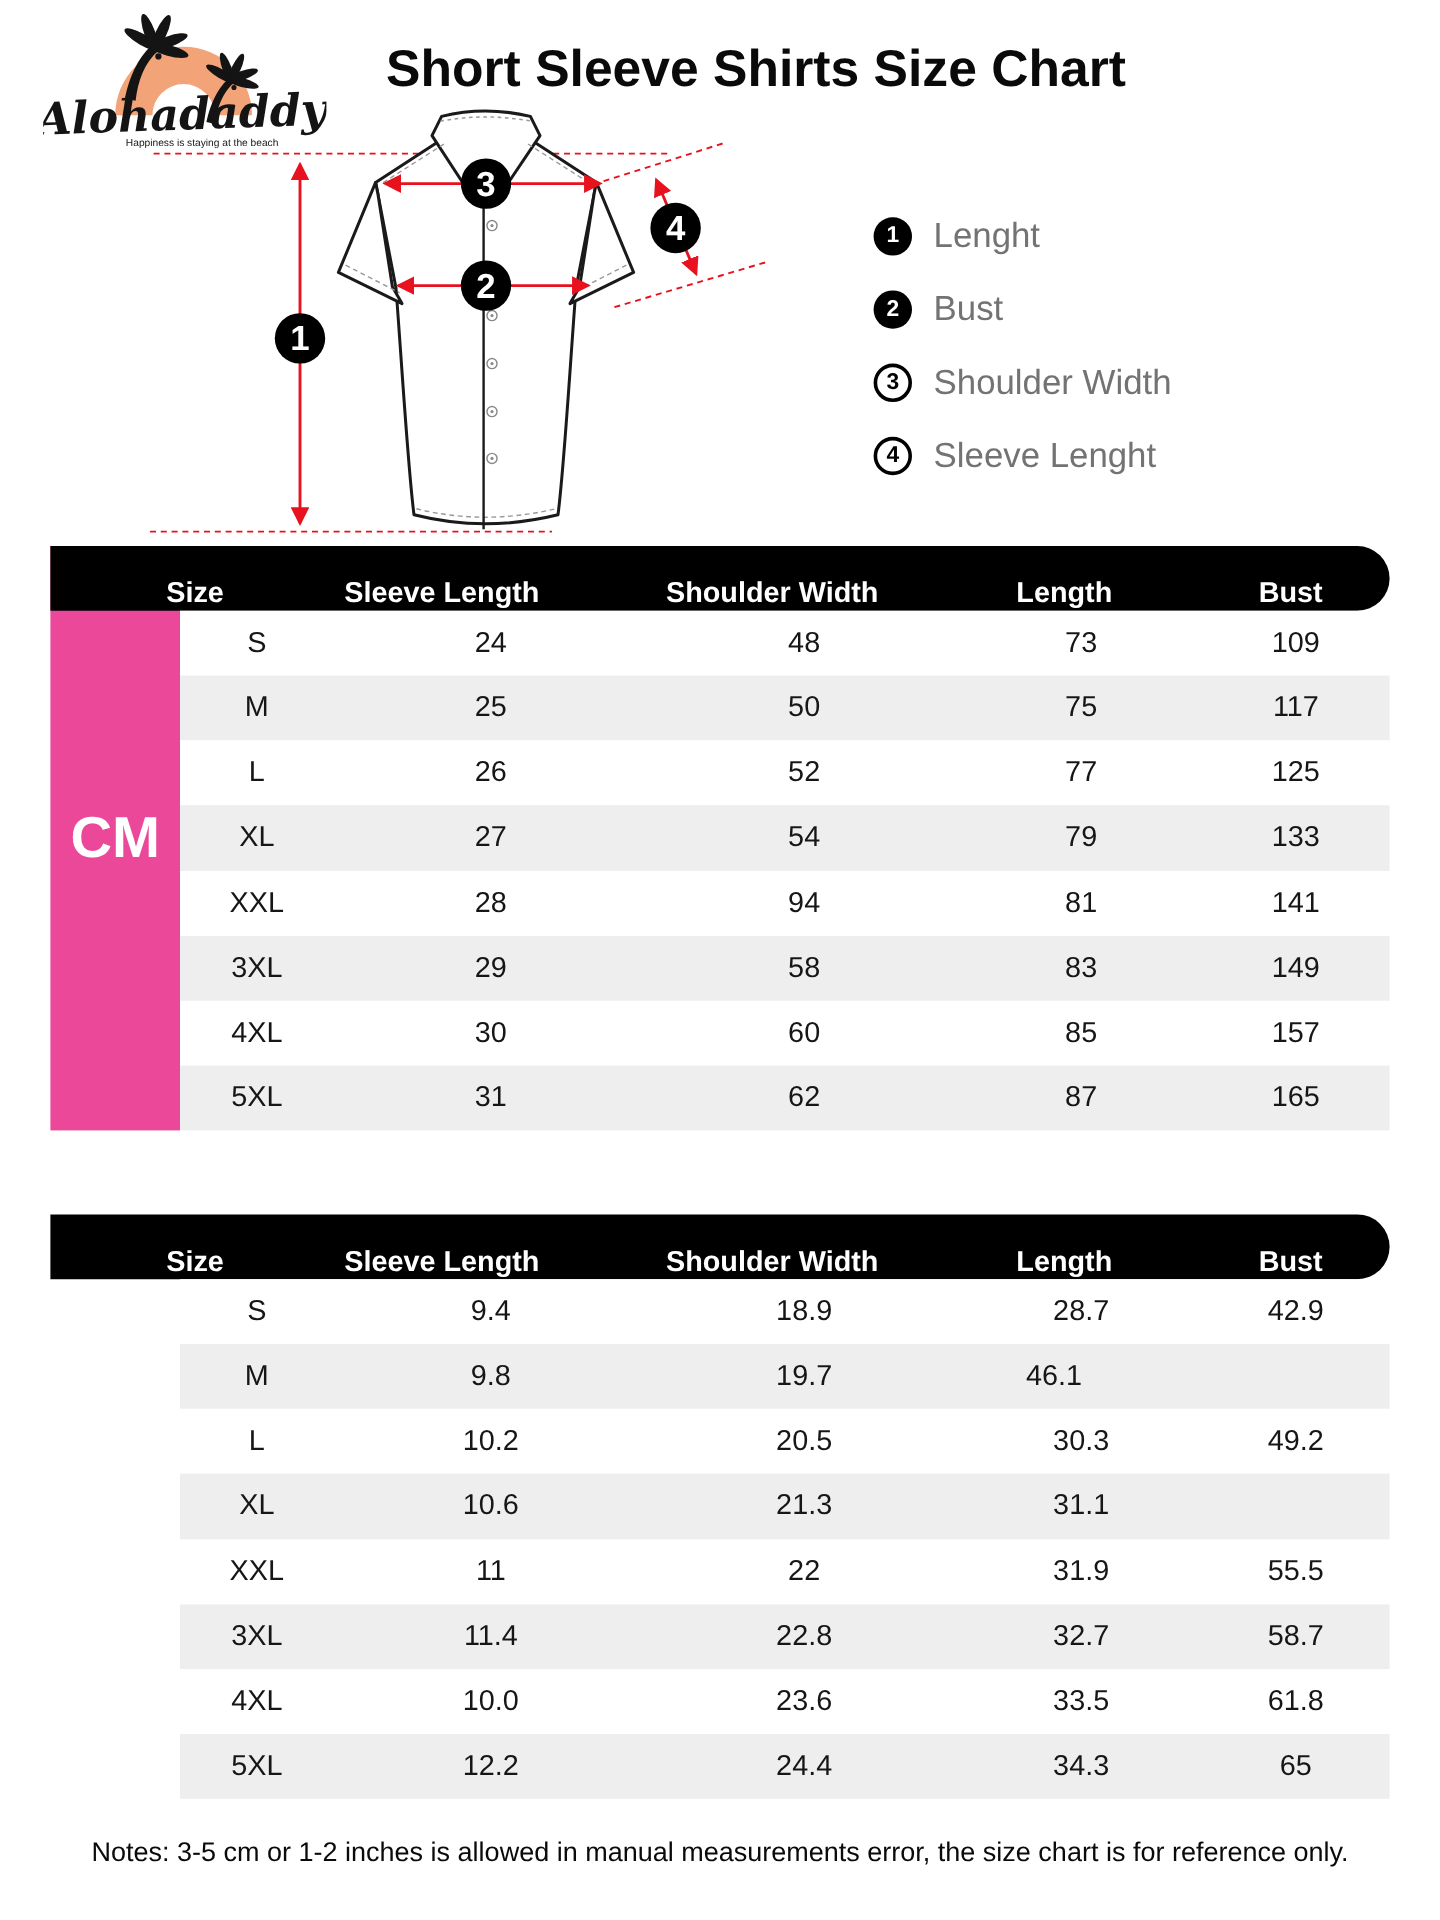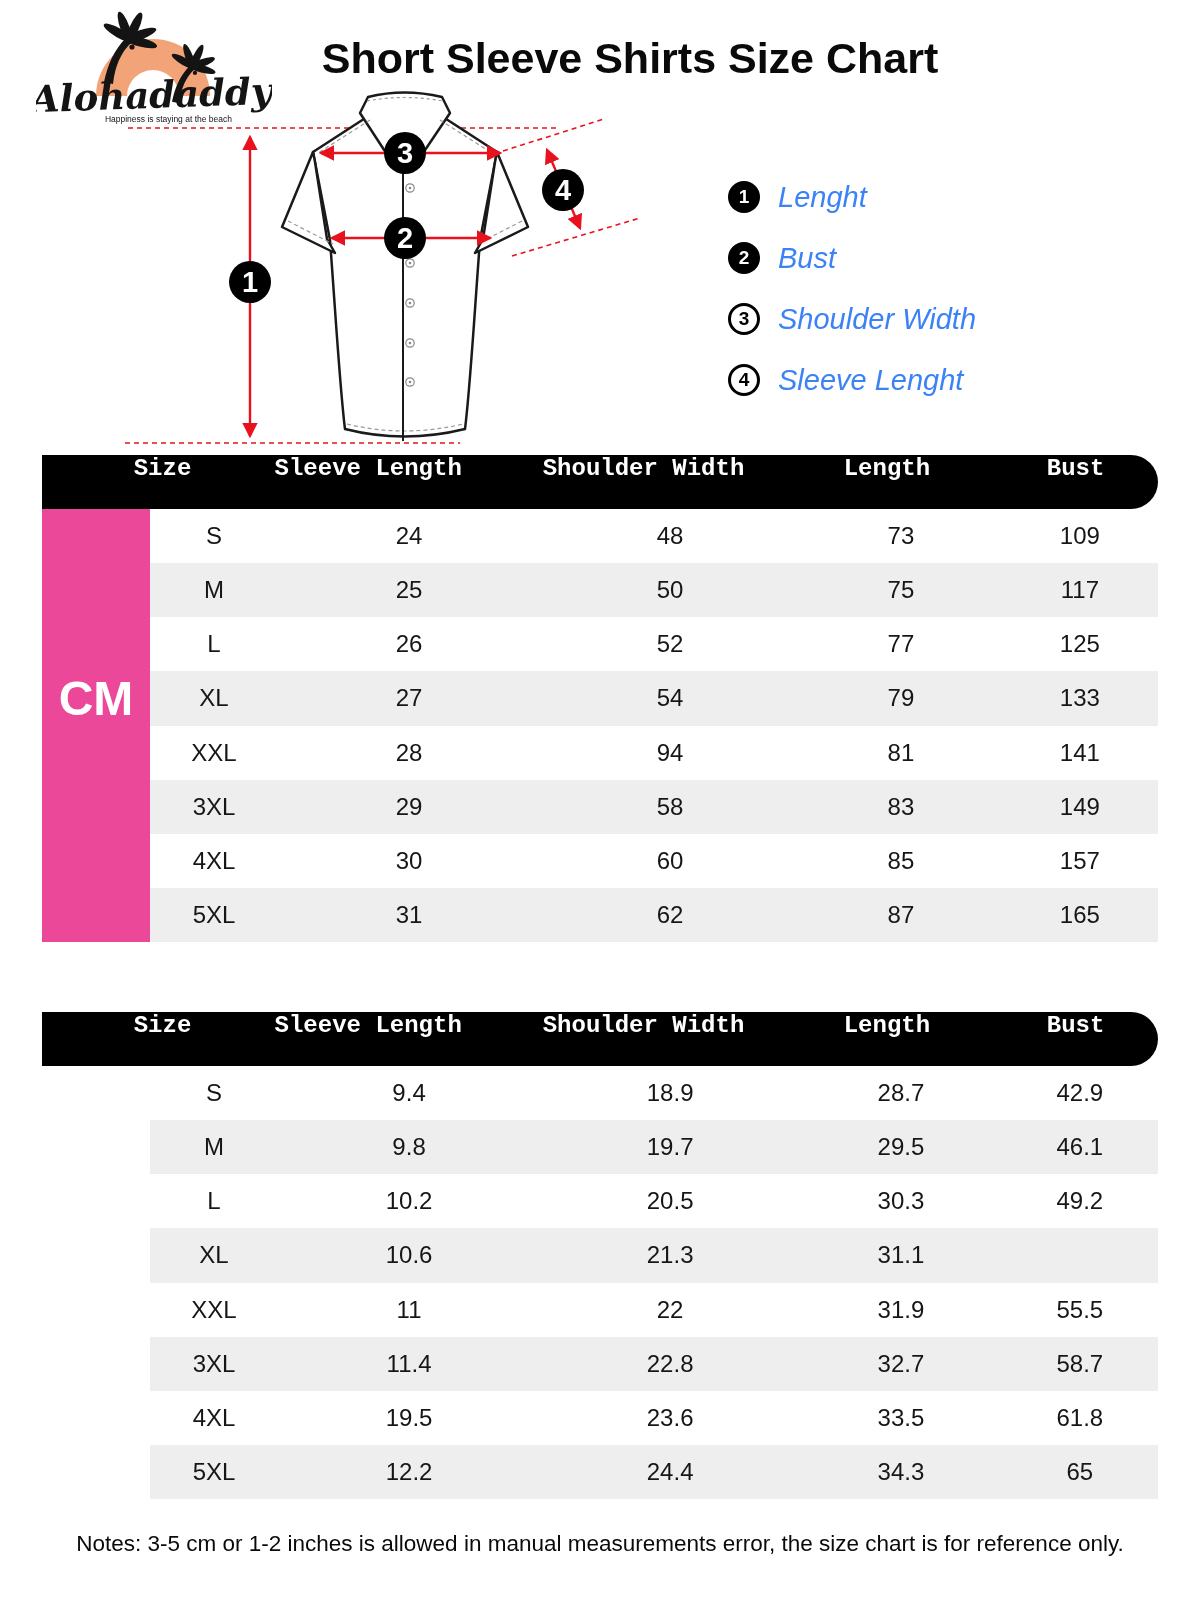--- a/index.html
+++ b/index.html
@@ -18,35 +18,35 @@
   #diagram{position:absolute;left:0;top:0;width:700px;height:470px;}
   
   #legend{position:absolute;left:728px;top:180px;display:flex;flex-direction:column;gap:27px;}
   .legend-item{display:flex;align-items:center;gap:18px;height:34px;}
   .legend-marker{
     width:32px;height:32px;border-radius:50%;flex:0 0 32px;box-sizing:border-box;
     display:flex;align-items:center;justify-content:center;font-weight:bold;font-size:19px;
   }
   .legend-marker.filled{background:#000;color:#fff;}
   .legend-marker.outline{background:#fff;color:#000;border:3.5px solid #000;}
-  .legend-label{font-size:29px;color:#3b82f6;font-style:italic;}
+  .legend-label{font-size:29px;color:#737373;}
   
   .size-table{position:absolute;left:42px;width:1116px;height:487px;}
   #table-cm{top:455px;}
   #table-inch{top:1012px;}
   .band{
     position:absolute;left:0;top:0;width:108px;height:100%;background:#ec4899;
     display:flex;align-items:center;justify-content:center;color:#fff;font-weight:bold;
   }
   #table-cm .band{font-size:48px;}
   #table-inch .band{font-size:39px;letter-spacing:-1px;}
   .thead{
     position:absolute;left:0;top:0;right:0;height:54px;background:#000;
-    border-radius:0 27px 27px 0;display:flex;align-items:flex-start;
-    padding-left:53px;box-sizing:border-box;font-family:Liberation Mono, monospace;
+    border-radius:0 27px 27px 0;display:flex;align-items:flex-end;
+    padding-left:53px;box-sizing:border-box;
   }
   .th{display:flex;align-items:center;justify-content:center;
       color:#fff;font-weight:bold;font-size:24px;}
   .tbody{position:absolute;left:108px;top:54px;right:0;bottom:0;display:flex;flex-direction:column;}
   .t-row{flex:1;display:flex;background:#fff;}
   .t-row.alt{background:#eeeeee;}
   .t-cell{display:flex;align-items:center;justify-content:center;font-size:24px;color:#161616;}
   .c0{width:12.7%;} .c1{width:26%;} .c2{width:25.8%;} .c3{width:20%;} .c4{width:15.5%;}
   
   #notes{position:absolute;left:0;top:1531px;width:100%;text-align:center;font-size:22.5px;color:#0a0a0a;}
@@ -271,21 +271,20 @@
     <div class="t-cell c1">9.4</div>
     <div class="t-cell c2">18.9</div>
     <div class="t-cell c3">28.7</div>
     <div class="t-cell c4">42.9</div>
   </div>
 
   <div class="t-row alt">
     <div class="t-cell c0">M</div>
     <div class="t-cell c1">9.8</div>
     <div class="t-cell c2">19.7</div>
-    <div class="t-cell c3">29.5</div>
     <div class="t-cell c4">46.1</div>
   </div>
 
   <div class="t-row">
     <div class="t-cell c0">L</div>
     <div class="t-cell c1">10.2</div>
     <div class="t-cell c2">20.5</div>
     <div class="t-cell c3">30.3</div>
     <div class="t-cell c4">49.2</div>
   </div>
@@ -308,21 +307,21 @@
   <div class="t-row alt">
     <div class="t-cell c0">3XL</div>
     <div class="t-cell c1">11.4</div>
     <div class="t-cell c2">22.8</div>
     <div class="t-cell c3">32.7</div>
     <div class="t-cell c4">58.7</div>
   </div>
 
   <div class="t-row">
     <div class="t-cell c0">4XL</div>
-    <div class="t-cell c1">19.5</div>
+    <div class="t-cell c1">10.0</div>
     <div class="t-cell c2">23.6</div>
     <div class="t-cell c3">33.5</div>
     <div class="t-cell c4">61.8</div>
   </div>
 
   <div class="t-row alt">
     <div class="t-cell c0">5XL</div>
     <div class="t-cell c1">12.2</div>
     <div class="t-cell c2">24.4</div>
     <div class="t-cell c3">34.3</div>

